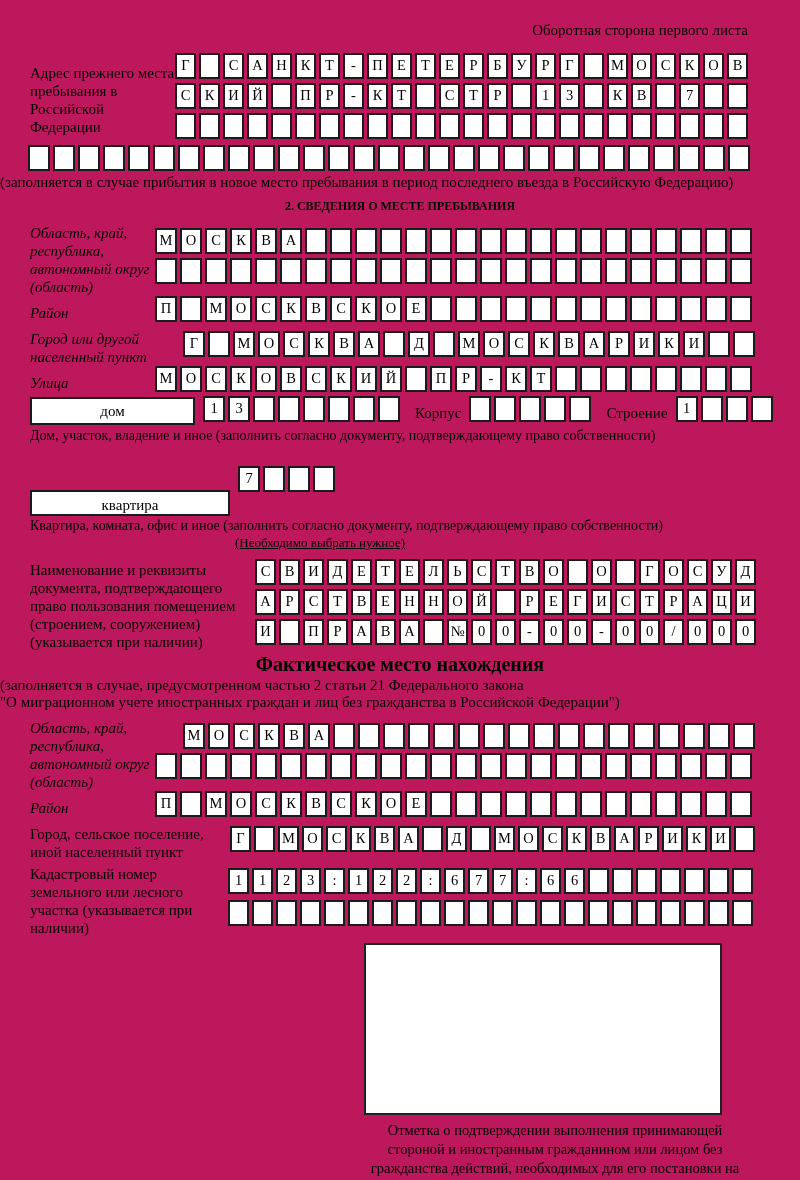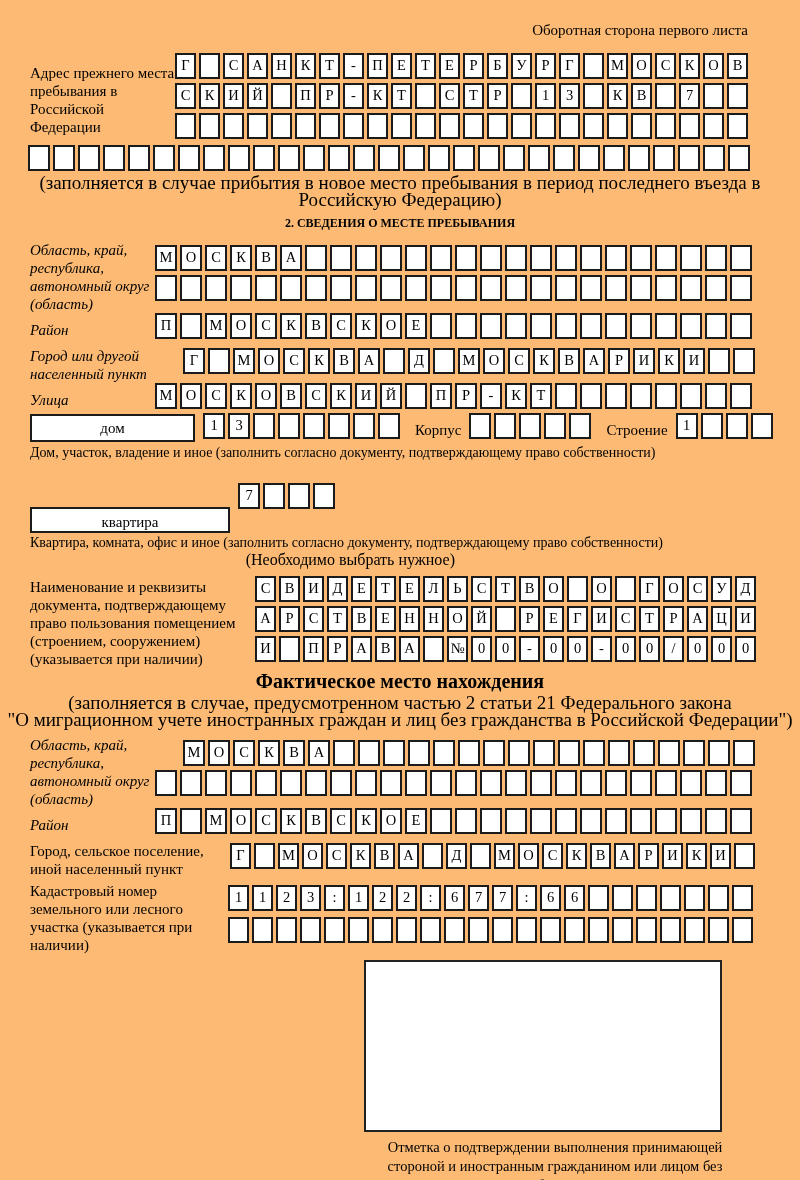--- a/index.html
+++ b/index.html
@@ -1,37 +1,37 @@
 <!DOCTYPE html>
 <html><head>
 <meta charset="utf-8">
 <style>
   html,body { margin:0; padding:0; background:#ffffff; }
   .page {
     position:relative; width:800px; height:1180px; overflow:hidden;
-    font-family:"Liberation Serif", serif; color:#000; background:#fdba74;
+    font-family:"Liberation Serif", serif; color:#000; background:#be185d;
   }
   .hdr { text-align:right; padding:22px 52px 0 0; font-size:15px; }
 
   .frow { display:flex; align-items:center; margin-left:30px; }
   .flabel { font-size:15px; line-height:18px; padding-top:4px; }
   .w145 { width:145px; } .w125 { width:125px;font-style:italic; } .w225 { width:225px; }
   .w200 { width:200px; } .w198 { width:198px; }
 
   .cell-row { white-space:nowrap; margin-bottom:4px; height:26px; }
   .cell {
     display:inline-block; box-sizing:border-box; width:22px; height:26px;
     border:2px solid #1b1b1b; margin-right:3px; text-align:center;
     font-size:14.5px; line-height:21px; vertical-align:top; background:#fff;
   }
   .narrow .cell { width:21px; }
   .indent28 { margin-left:28px; }
 
   .fullrow { margin:2px 0 0 28px; }
-  .centernote { text-align:center; font-size:19px; margin-top:3px; line-height:17px; }
+  .centernote { font-size:15px; margin-top:3px; line-height:17px; }
   .sec-title { text-align:center; font-weight:bold; font-size:12px; margin-top:6px; line-height:19px; }
   .sub-title { text-align:center; font-weight:bold; font-size:20px; margin-top:4px; line-height:19px; }
 
   .caption { margin:1px 0 0 30px; font-size:14px; line-height:17px; }
 
   .type-box {
     box-sizing:border-box; border:2px solid #1b1b1b; text-align:center;
     font-size:15px; background:#fff;
   }
   .house-box { width:165px; height:28px; line-height:24px; margin-right:8px; }
@@ -39,21 +39,21 @@
   .inline-lbl { font-size:15px; padding:4px 8px 0 12px; white-space:nowrap; }
 
   .stay-row { display:flex; align-items:center; margin:5px 0 0 30px; height:26px; }
   .stay-lbl { font-size:15px; white-space:nowrap; }
   .chk {
     display:inline-block; box-sizing:border-box; width:20px; height:24px;
     border:2px solid #1b1b1b; text-align:center; line-height:20px;
     font-size:15px; margin:0 10px; background:#fff;
   }
   .opt-lbl { font-size:15px; white-space:nowrap; margin-right:14px; }
-  .stay-note { margin-left:235px; width:220px; text-align:right; font-size:16px; line-height:17px; }
+  .stay-note { margin-left:235px; width:220px; text-align:left; font-size:13px; line-height:17px;text-decoration:underline; }
 
   .mt2{margin-top:2px;} .mt4{margin-top:4px;} .mt6{margin-top:6px;} .mt14{margin-top:14px;}
 
   .stamp-box { margin:6px 0 0 364px; width:358px; height:172px; border:2px solid #222; box-sizing:border-box; background:#fff; }
   .stamp-caption { margin:6px 0 0 360px; width:390px; text-align:center; font-size:14.5px; line-height:19px; }
 </style>
 </head>
 <body>
 
 <div class="page">
@@ -108,21 +108,21 @@
 
   <div class="frow mt2">
     <div class="type-box apt-box">квартира</div>
     <div class="cell-row"><span class="cell">7</span><span class="cell"></span><span class="cell"></span><span class="cell"></span></div>
   </div>
   <div class="caption">Квартира, комната, офис и иное (заполнить согласно документу, подтверждающему право собственности)</div>
 
   <div class="stay-note">(Необходимо выбрать нужное)</div>
 
   <div class="frow mt6">
-    <div class="flabel w225">Наименование и реквизиты документа, подтверждающему право пользования помещением (строением, сооружением) (указывается при наличии)</div>
+    <div class="flabel w225">Наименование и реквизиты документа, подтверждающего право пользования помещением (строением, сооружением) (указывается при наличии)</div>
     <div class="narrow">
       <div class="cell-row"><span class="cell">С</span><span class="cell">В</span><span class="cell">И</span><span class="cell">Д</span><span class="cell">Е</span><span class="cell">Т</span><span class="cell">Е</span><span class="cell">Л</span><span class="cell">Ь</span><span class="cell">С</span><span class="cell">Т</span><span class="cell">В</span><span class="cell">О</span><span class="cell"></span><span class="cell">О</span><span class="cell"></span><span class="cell">Г</span><span class="cell">О</span><span class="cell">С</span><span class="cell">У</span><span class="cell">Д</span></div>
       <div class="cell-row"><span class="cell">А</span><span class="cell">Р</span><span class="cell">С</span><span class="cell">Т</span><span class="cell">В</span><span class="cell">Е</span><span class="cell">Н</span><span class="cell">Н</span><span class="cell">О</span><span class="cell">Й</span><span class="cell"></span><span class="cell">Р</span><span class="cell">Е</span><span class="cell">Г</span><span class="cell">И</span><span class="cell">С</span><span class="cell">Т</span><span class="cell">Р</span><span class="cell">А</span><span class="cell">Ц</span><span class="cell">И</span></div>
       <div class="cell-row"><span class="cell">И</span><span class="cell"></span><span class="cell">П</span><span class="cell">Р</span><span class="cell">А</span><span class="cell">В</span><span class="cell">А</span><span class="cell"></span><span class="cell">№</span><span class="cell">0</span><span class="cell">0</span><span class="cell">-</span><span class="cell">0</span><span class="cell">0</span><span class="cell">-</span><span class="cell">0</span><span class="cell">0</span><span class="cell">/</span><span class="cell">0</span><span class="cell">0</span><span class="cell">0</span></div>
     </div>
   </div>
 
   <div class="sub-title">Фактическое место нахождения</div>
   <div class="centernote">(заполняется в случае, предусмотренном частью 2 статьи 21 Федерального закона</div>
   <div class="centernote" style="margin-top:0;">"О миграционном учете иностранных граждан и лиц без гражданства в Российской Федерации")</div>

